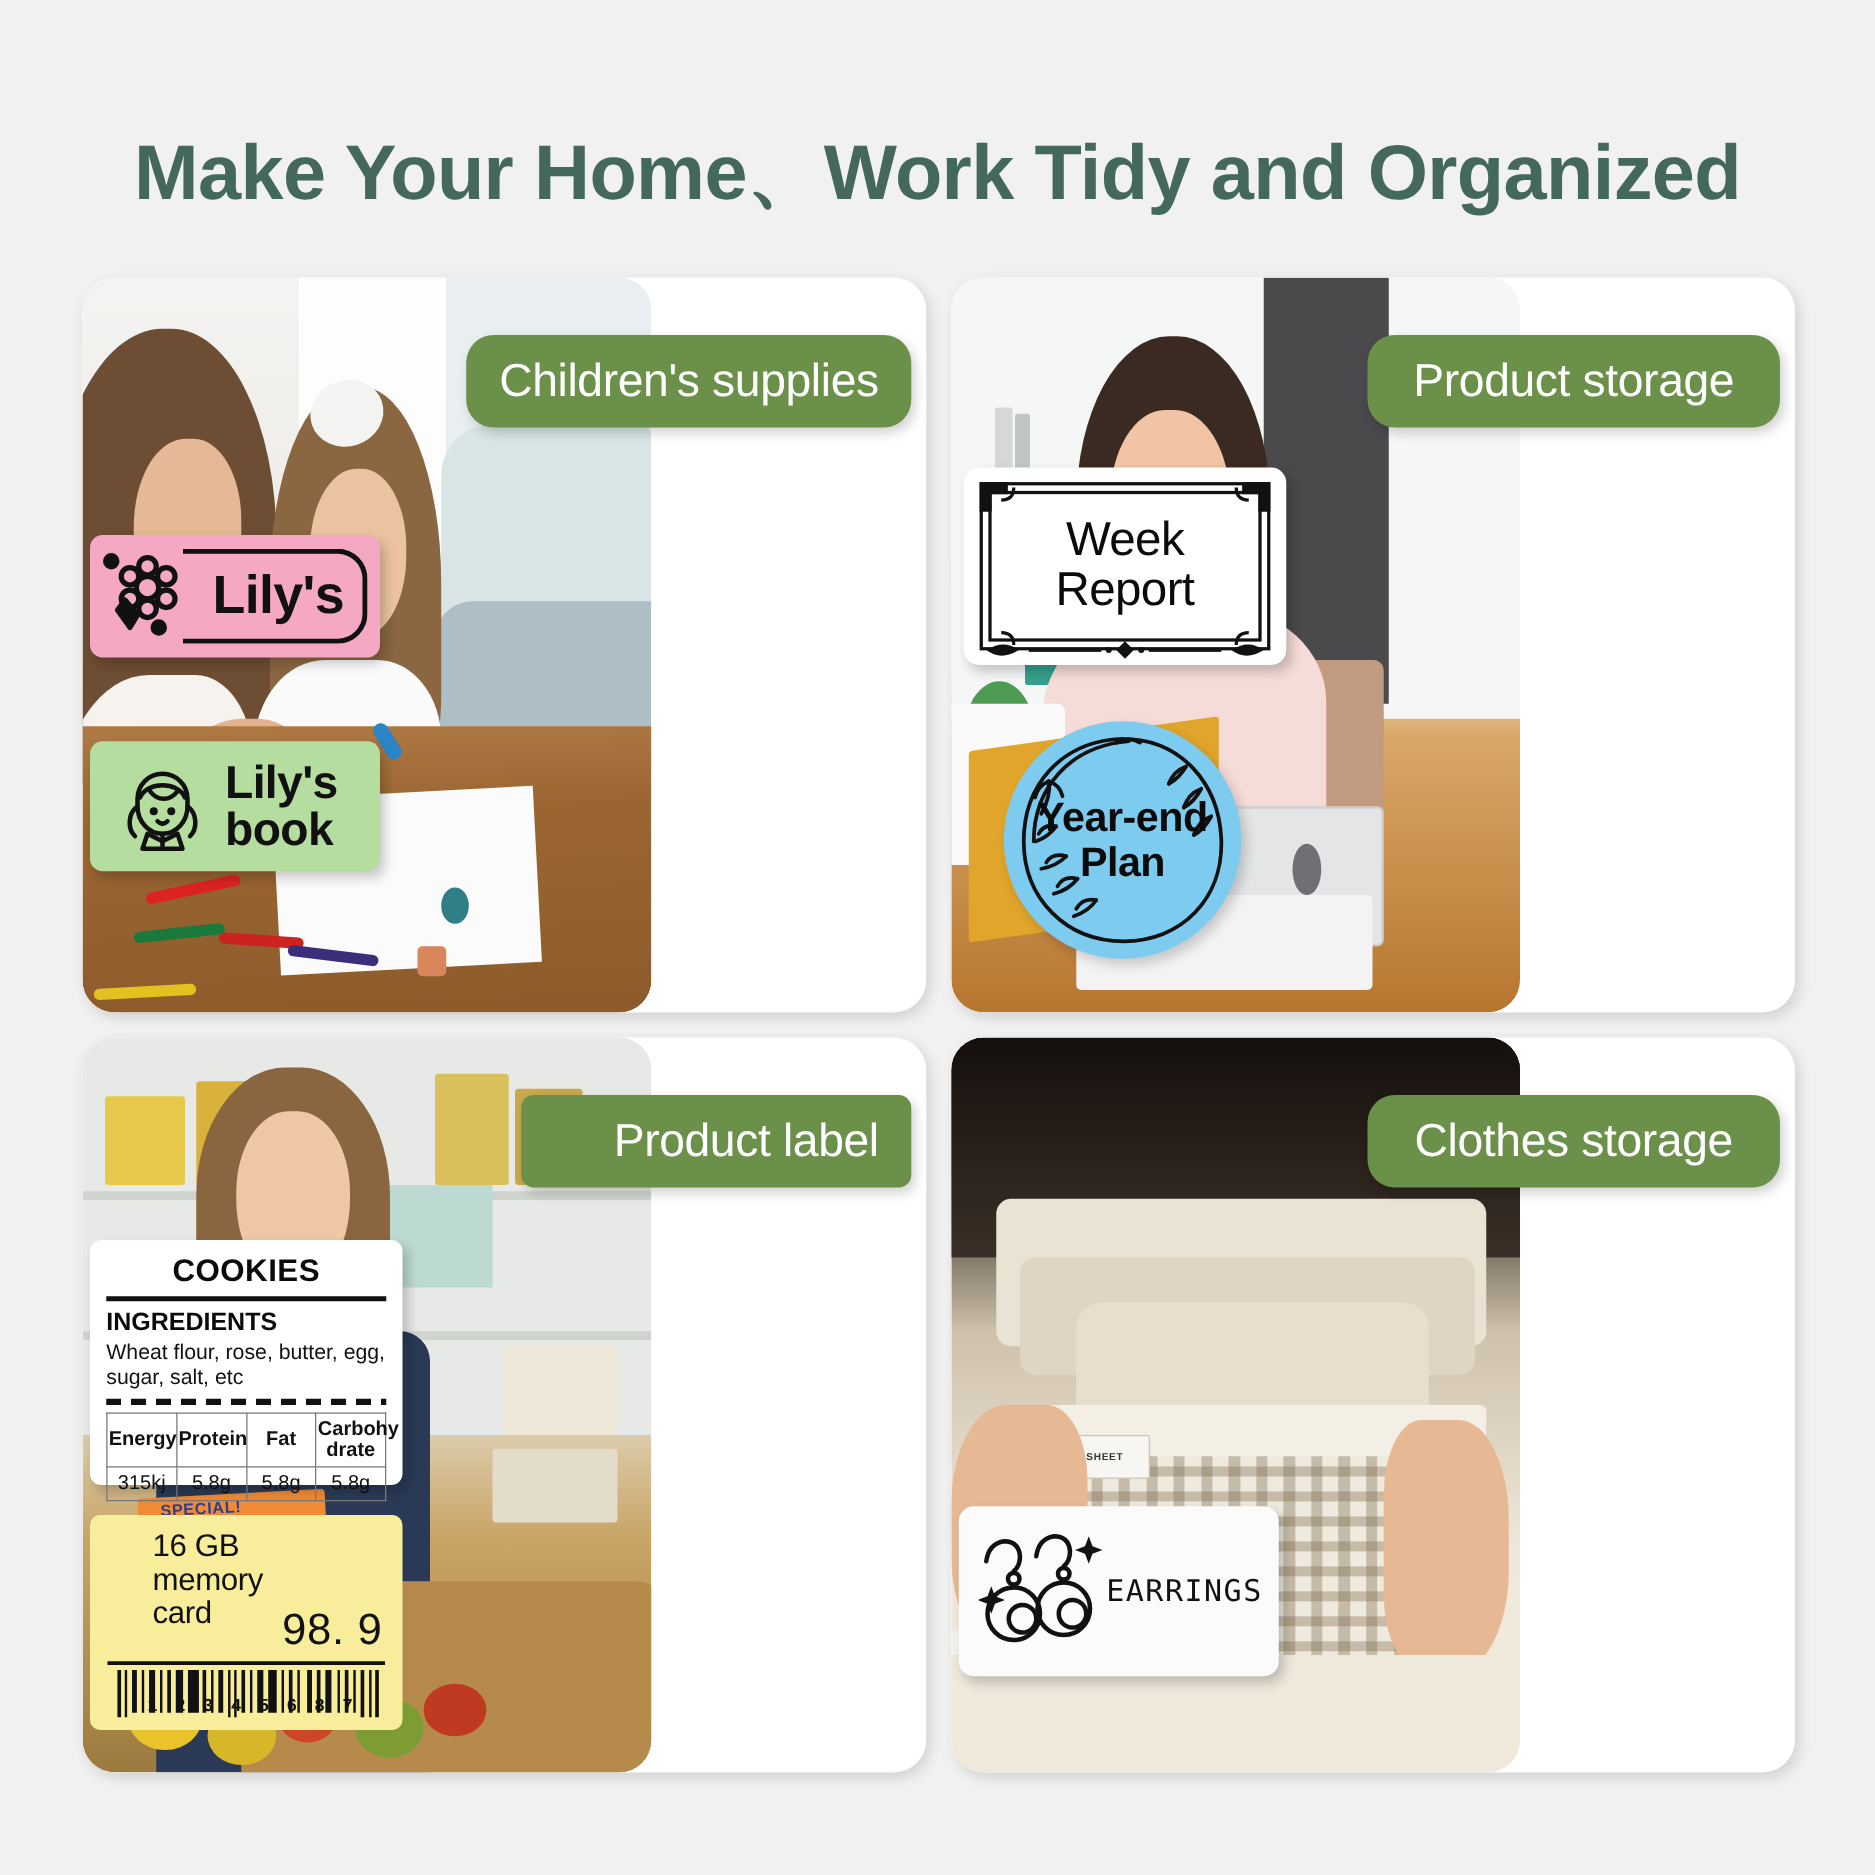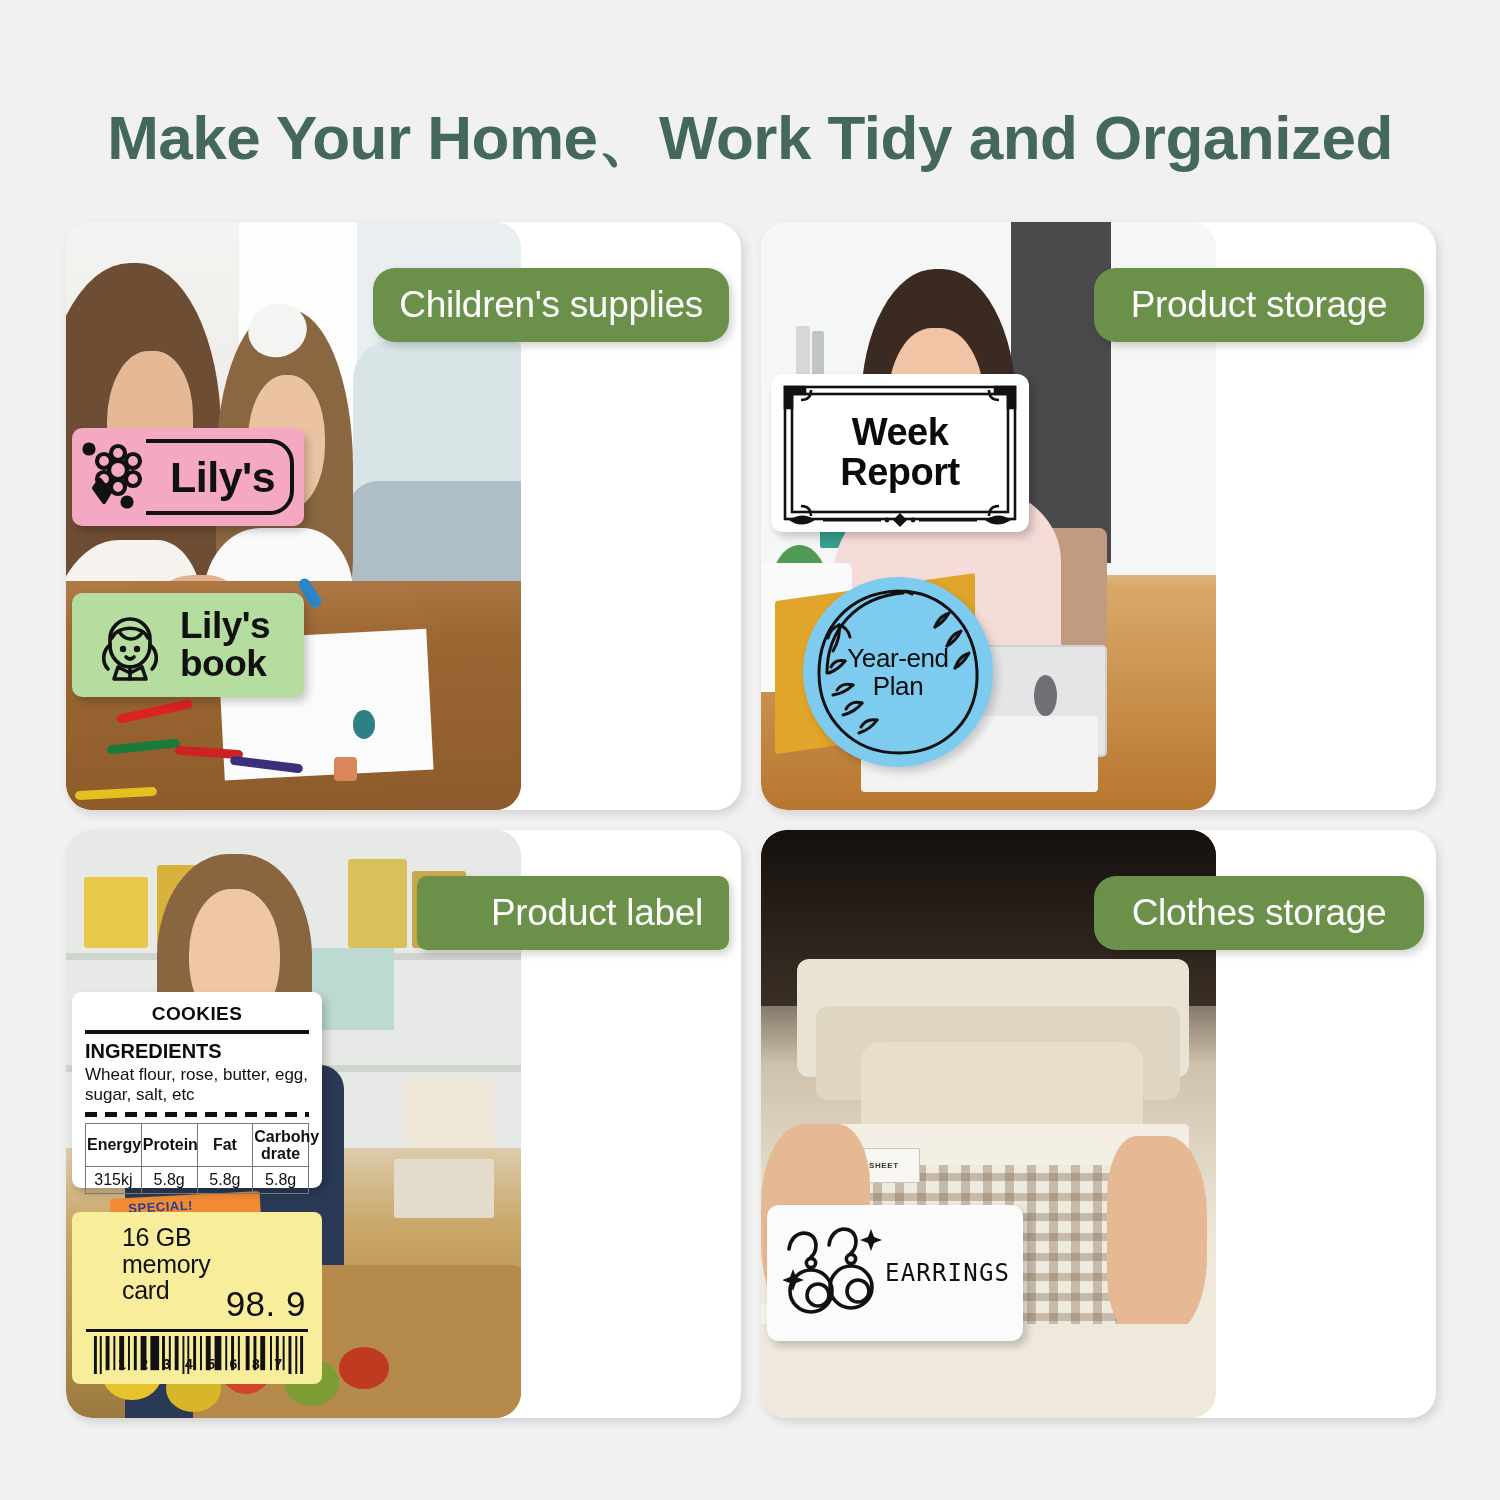--- a/index.html
+++ b/index.html
@@ -125,51 +125,51 @@
   .week-report {
     left: 10px; top: 152px;
     width: 258px; height: 158px;
     background: #ffffff;
     border-radius: 12px;
   }
   .week-report .txt {
     position: absolute; inset: 0;
     display: flex; flex-direction: column;
     align-items: center; justify-content: center;
-    font-size: 38px; font-weight: 700; color: #0b0b0b;
+    font-size: 38px; font-weight: 400; color: #0b0b0b;
     line-height: 1.04; letter-spacing: -0.5px;
   }
 
   .year-end {
     left: 42px; top: 355px;
     width: 190px; height: 190px;
     background: #7ecbf0;
     border-radius: 50%;
     box-shadow: 4px 5px 9px rgba(0,0,0,0.18);
   }
   .year-end .txt {
     position: absolute; inset: 0;
     display: flex; flex-direction: column;
     align-items: center; justify-content: center;
-    font-size: 26px; font-weight: 400; color: #0b0b0b;
+    font-size: 33px; font-weight: 700; color: #0b0b0b;
     line-height: 1.08; letter-spacing: -0.4px;
   }
 
   
   .cookies {
     left: 6px; top: 162px;
     width: 250px; height: 196px;
     background: #ffffff;
     border-radius: 9px;
     display: block;
     padding: 11px 13px 9px 13px;
   }
   .cookies .ctitle {
     text-align: center;
-    font-size: 19px; font-weight: 700; color: #0b0b0b;
+    font-size: 25px; font-weight: 700; color: #0b0b0b;
     letter-spacing: 0.4px;
   }
   .cookies .rule { height: 4px; background: #111; margin: 5px 0 6px; }
   .cookies .ing-h { font-size: 20px; font-weight: 700; color: #0b0b0b; }
   .cookies .ing-b {
     font-size: 17px; color: #111; line-height: 1.17; margin-top: 2px;
   }
   .cookies .dashes {
     margin: 7px 0 6px;
     height: 5px;

